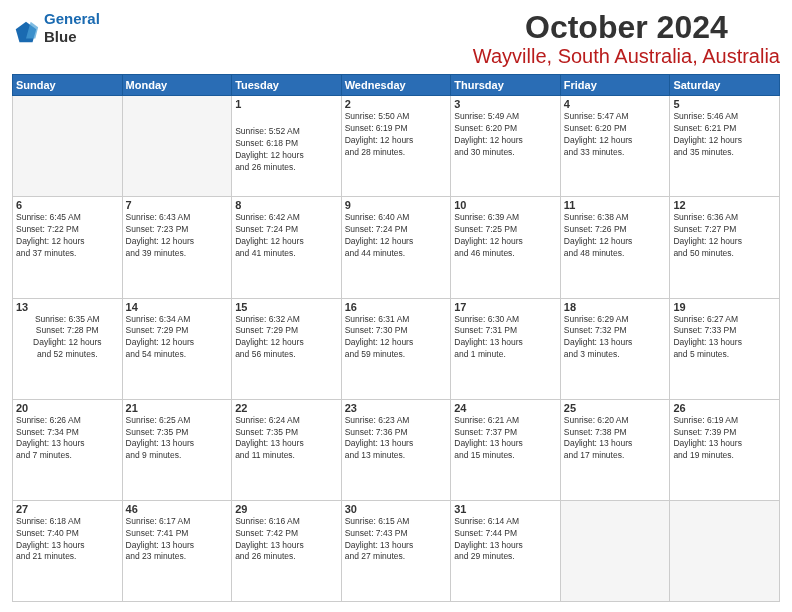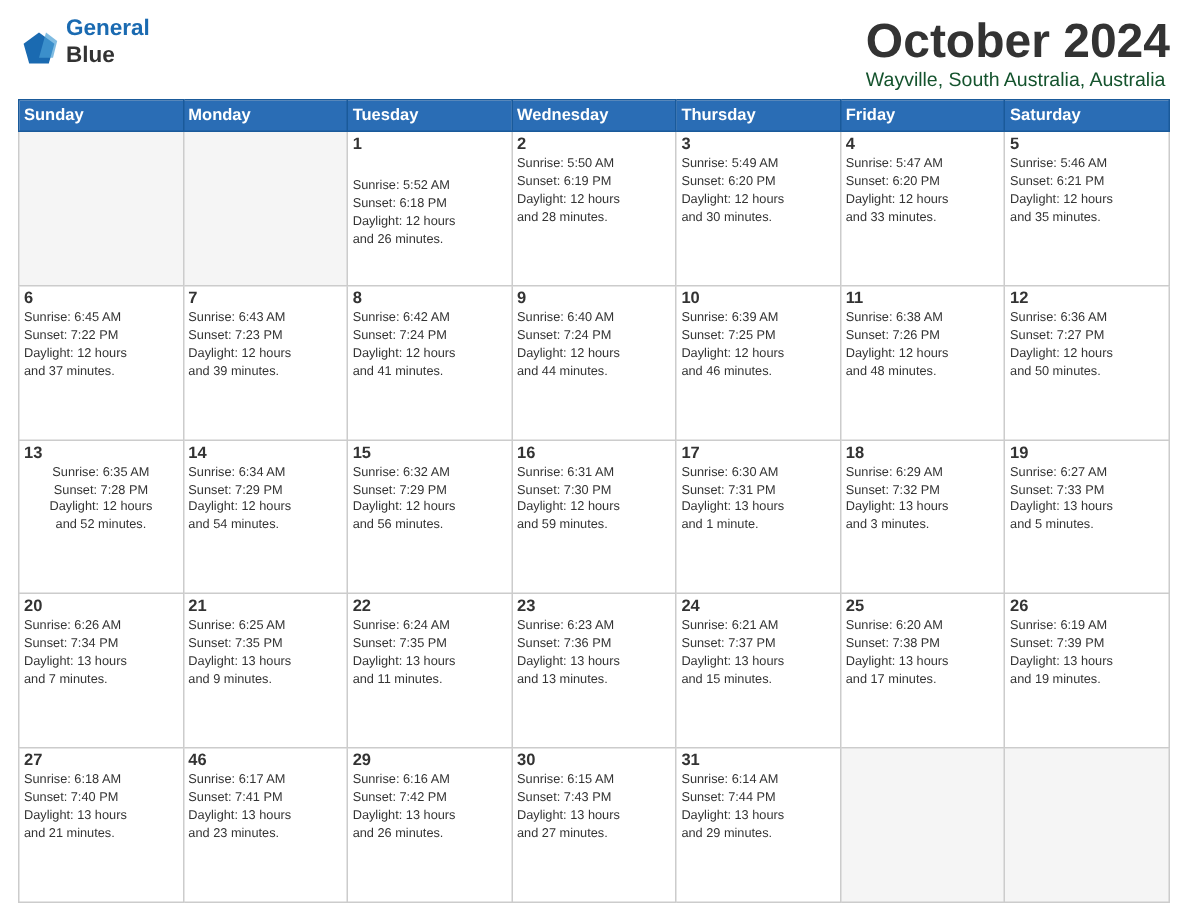--- a/index.html
+++ b/index.html
@@ -35,31 +35,31 @@
       line-height: 1.2;
     }
     .logo-text span {
       color: #1a6ab1;
     }
     .logo-icon {
       width: 28px;
       height: 28px;
     }
     .title-block {
-      text-align: left;
+      text-align: center;
     }
     .main-title {
       font-size: 32px;
       font-weight: bold;
       color: #333;
       line-height: 1.1;
     }
     .subtitle {
-      font-size: 13px;
-      color: #14532d;
+      font-size: 20px;
+      color: #b91c1c;
     }
     .calendar {
       flex: 1;
       border: 1px solid #ccc;
       border-collapse: collapse;
       width: 100%;
       table-layout: fixed;
     }
     .calendar th {
       background: #2a6db5;

